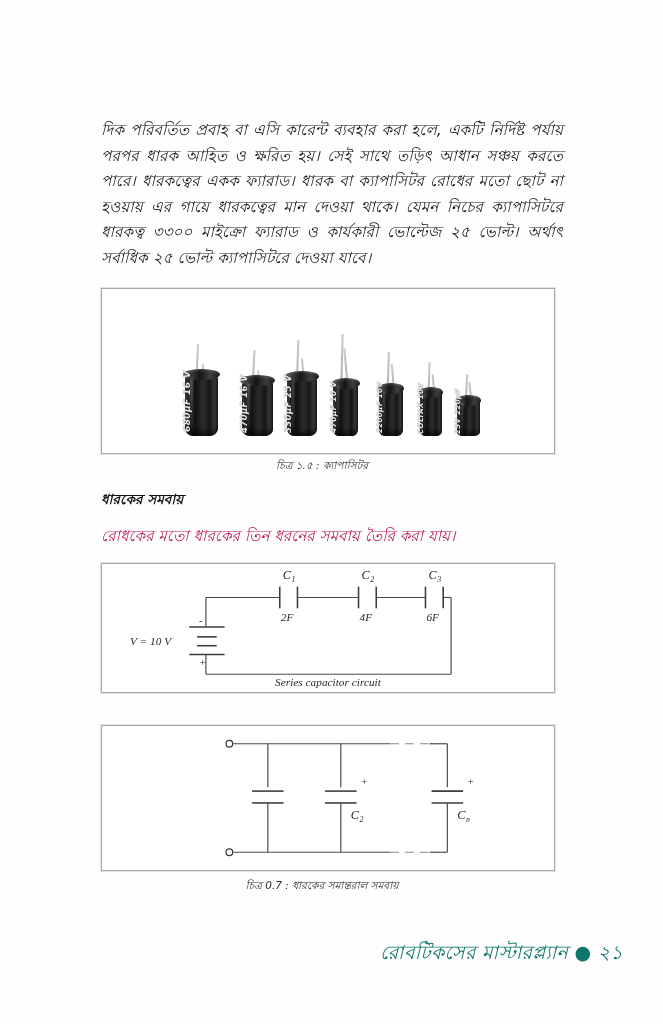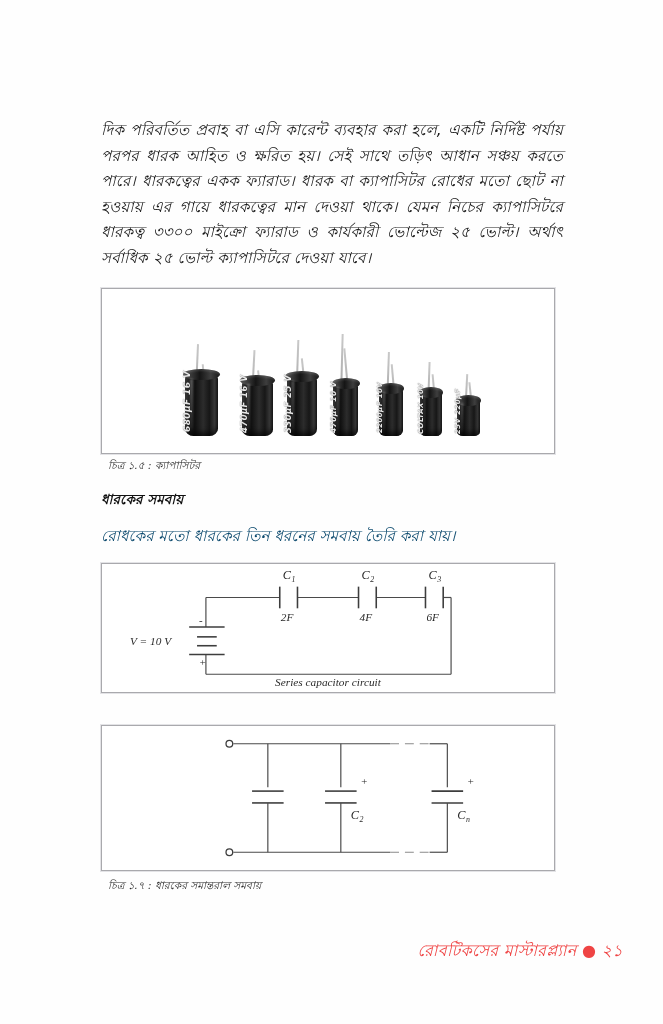--- a/index.html
+++ b/index.html
@@ -46,21 +46,22 @@
     background: #ffffff;
     box-sizing: border-box;
   }
   #fig15 { left: 101px; top: 288px; width: 454px; height: 166px; }
   #fig16 { left: 101px; top: 563px; width: 454px; height: 130px; }
   #fig17 { left: 101px; top: 725px; width: 454px; height: 146px; }
 
   .caption {
     position: absolute;
     width: 454px;
-    left: 108px;
+    left: 95px;
+    text-align: center;
     font-family: "DejaVu Sans", "Liberation Sans", sans-serif;
     font-size: 10.5px;
     color: #2b2b2b;
   }
   #cap15 { top: 458px; }
   #cap16 { top: 699px; }
   #cap17 { top: 878px; }
 
   
   .section-heading {
@@ -73,33 +74,33 @@
     color: #111111;
   }
   .lead-line {
     position: absolute;
     left: 101px;
     top: 524px;
     width: 462px;
     font-family: "DejaVu Sans", "Liberation Sans", sans-serif;
     font-size: 15.2px;
     line-height: 25px;
-    color: #0c4a6e;
+    color: #be185d;
   }
 
   
   .footer {
     position: absolute;
     left: 0;
     right: 40px;
     top: 938px;
     text-align: right;
     font-family: "DejaVu Sans", "Liberation Sans", sans-serif;
-    font-size: 16px;
-    color: #ef4444;
+    font-size: 19px;
+    color: #0f766e;
     letter-spacing: 0.3px;
   }
 
   
   .photo {
     position: absolute;
     left: 1px; top: 1px; right: 1px; bottom: 1px;
     background: #ffffff;
     overflow: hidden;
   }
@@ -330,17 +331,17 @@
       <path class="wire" d="M348 18 V62"></path>
       <path class="plate" d="M332 66 H364"></path>
       <path class="plate" d="M332 78 H364"></path>
       <path class="wire" d="M348 78 V128"></path>
       <text class="lbl lbl-sign" x="368" y="60">+</text>
       <text class="lbl" x="358" y="94">C</text>
       <text class="lbl lbl-sub" x="367" y="97">n</text>
     </svg>
   </div>
 
-  <div class="caption" id="cap17">চিত্র ১.৭ : ধারকের সমান্তরাল সমবায়</div>
+  <div class="caption" id="cap17">চিত্র 0.7 : ধারকের সমান্তরাল সমবায়</div>
 
   <div class="footer">রোবটিকসের মাস্টারপ্ল্যান ● ২১</div>
 
 </div>
 
 </body></html>

